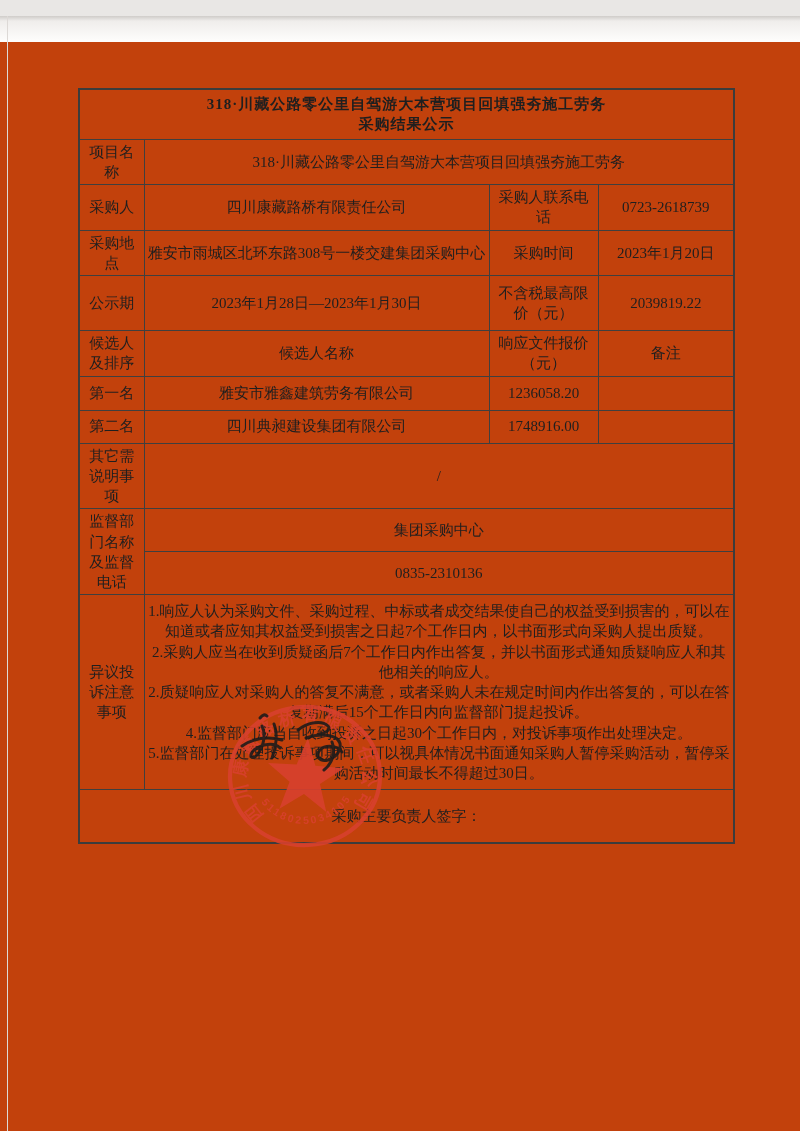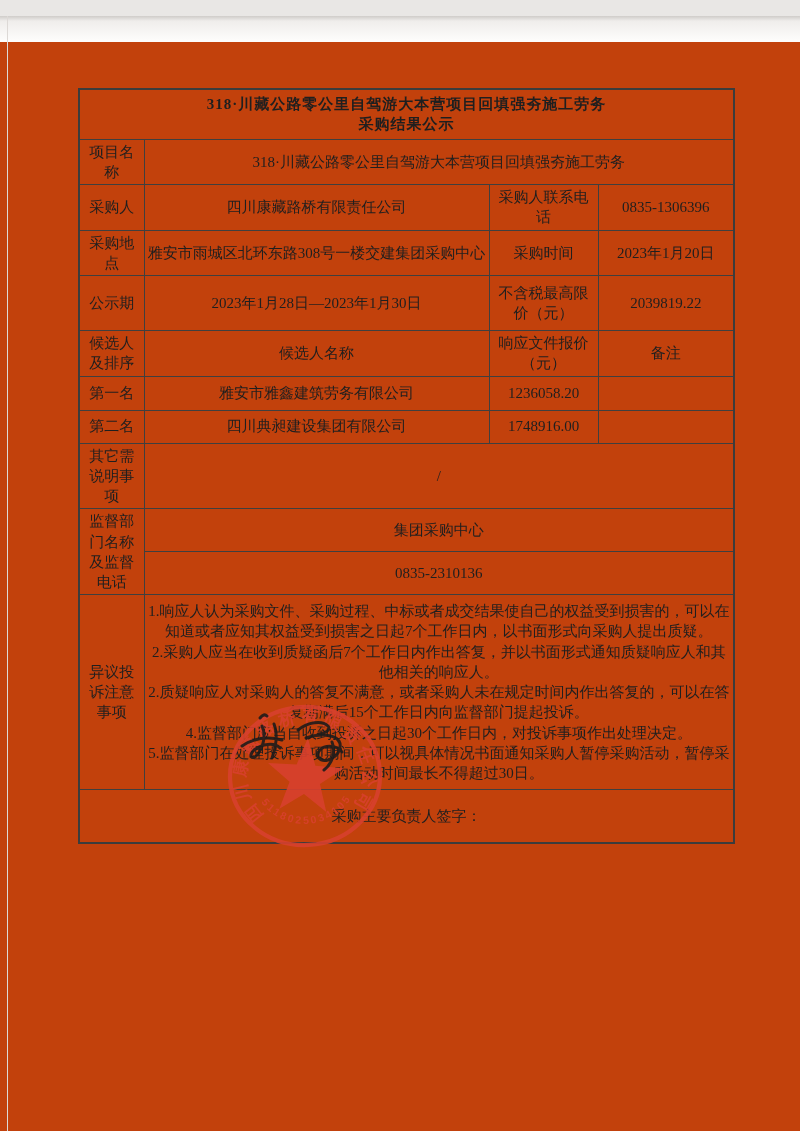--- a/index.html
+++ b/index.html
@@ -85,21 +85,21 @@
 
     <tr class="r-38">
       <td class="lbl">项目名称</td>
       <td colspan="3">318·川藏公路零公里自驾游大本营项目回填强夯施工劳务</td>
     </tr>
 
     <tr class="r-38">
       <td class="lbl">采购人</td>
       <td>四川康藏路桥有限责任公司</td>
       <td class="lbl">采购人联系电话</td>
-      <td>0835-1306396</td>
+      <td>0723-2618739</td>
     </tr>
 
     <tr class="r-40">
       <td class="lbl">采购地点</td>
       <td>雅安市雨城区北环东路308号一楼交建集团采购中心</td>
       <td class="lbl">采购时间</td>
       <td>2023年1月20日</td>
     </tr>
 
     <tr class="r-55">

